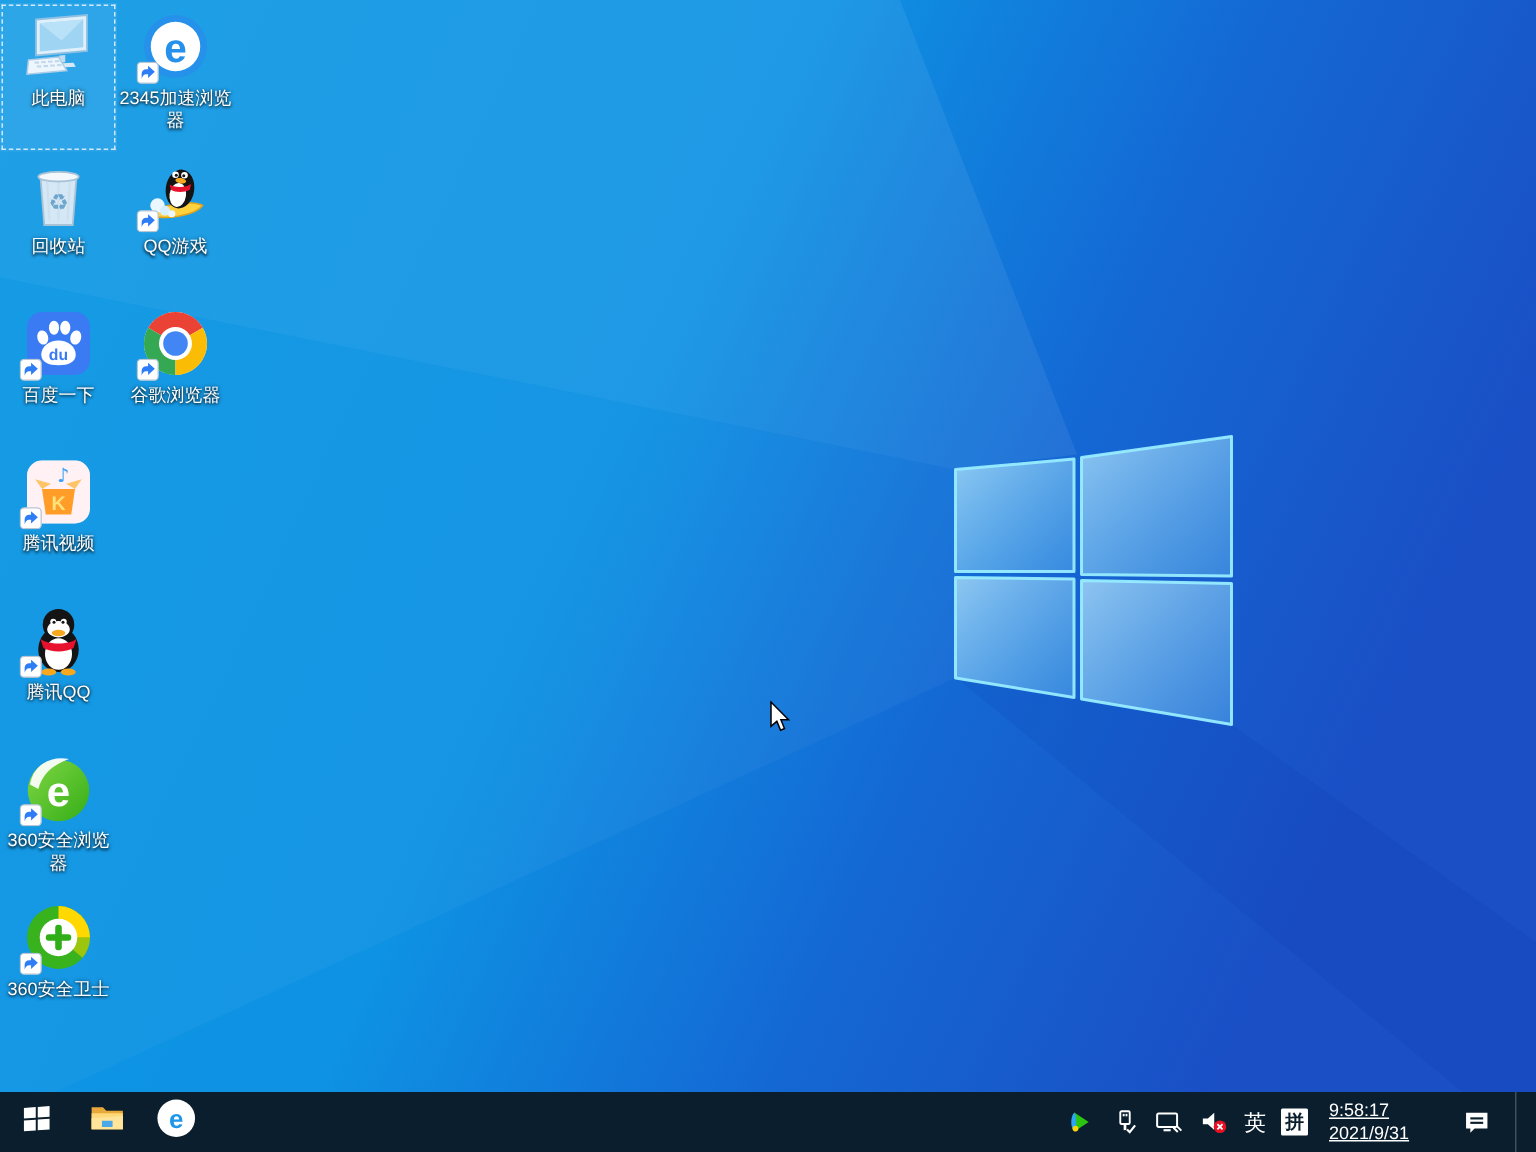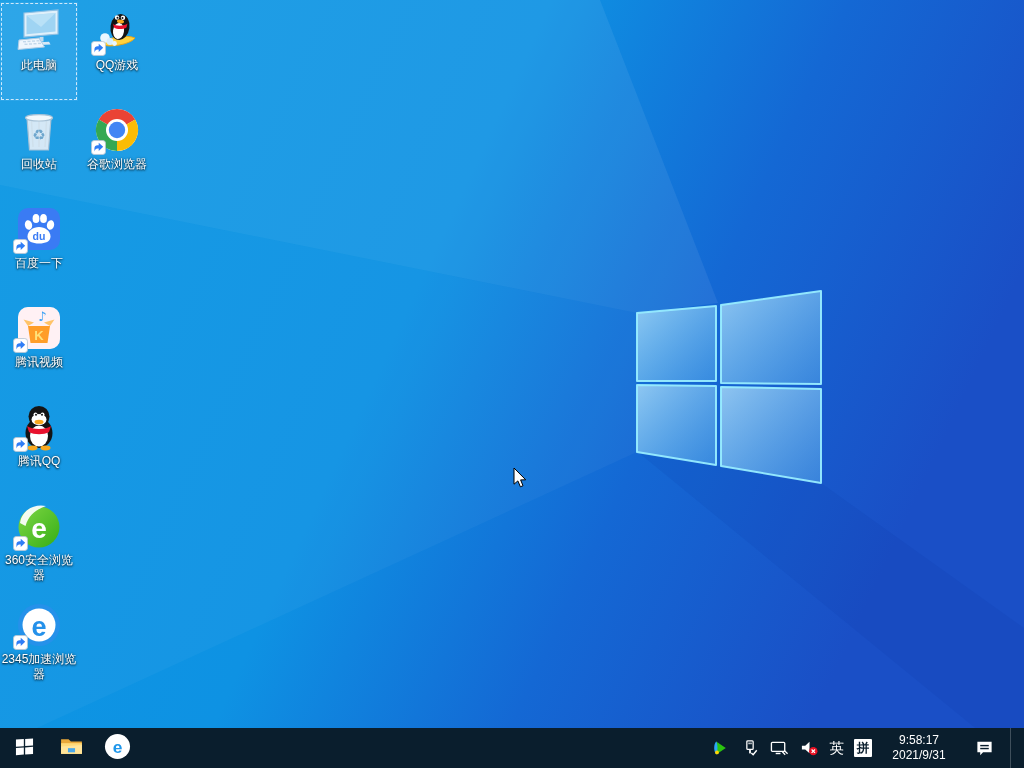--- a/index.html
+++ b/index.html
@@ -17,21 +17,21 @@
   .label{margin-top:3px;font-size:12px;line-height:15px;color:#fff;text-align:center;max-width:76px;
          text-shadow:0 1px 2px rgba(0,0,0,.85),0 0 3px rgba(0,0,0,.45);word-break:break-all;}
   
   #taskbar{position:absolute;left:0;right:0;bottom:0;height:40px;background:#0a1e2d;display:flex;align-items:center;z-index:10;}
   .tb-btn{width:46px;height:40px;display:flex;align-items:center;justify-content:center;}
   #start-button{width:48px;}
   #tray{margin-left:auto;display:flex;align-items:center;gap:10px;height:100%;padding-right:8px;}
   .tray-ic{width:20px;height:20px;display:flex;align-items:center;justify-content:center;}
   .lang{color:#fff;font-size:14.5px;}
   .ime{width:18px;height:18px;background:#fff;color:#0a1e2d;font-weight:bold;font-size:12.5px;display:flex;align-items:center;justify-content:center;border-radius:1px;}
-  .clock{color:#fff;font-size:12px;line-height:15px;text-align:center;min-width:66px;margin:0 4px;}
+  .clock{color:#fff;font-size:12px;line-height:15px;text-align:left;min-width:66px;margin:0 4px;text-decoration:underline;}
   #action-center{margin:0 6px 0 8px;}
   #show-desktop{width:5px;height:100%;border-left:1px solid rgba(255,255,255,.22);}
   #cursor{position:absolute;left:513px;top:467px;width:14px;height:22px;pointer-events:none;z-index:20;}
 </style>
 </head>
 <body>
 
 <div id="desktop">
 
   <svg id="wallpaper" viewBox="0 0 1024 768" preserveAspectRatio="none">
@@ -175,20 +175,39 @@
             <text x="24" y="35.5" font-size="28" font-weight="bold" fill="#fff" text-anchor="middle" font-family="'Liberation Sans',sans-serif">e</text>
           </svg>
           <span class="badge">
             <svg viewBox="0 0 14 14">
               <rect x="0.5" y="0.5" width="13" height="13" rx="2.5" fill="#fff" stroke="#b8c6d4" stroke-width="0.8"></rect>
               <path d="M3.2,10.8 L3.2,7.6 C3.2,5.9 4.4,4.8 6.2,4.8 L7.2,4.8 L7.2,2.6 L11.4,6.4 L7.2,10.2 L7.2,8 L6,8 C4.6,8 3.8,9 3.2,10.8 Z" fill="#2f7df6"></path>
             </svg>
           </span>
         </div>
         <div class="label">360安全浏览器</div>
+      </div>
+      <div class="cell">
+        <div class="art">
+          <svg viewBox="0 0 48 48">
+            <circle cx="24" cy="24" r="21" fill="#39b31d"></circle>
+            <path d="M24,24 L24,3 A21,21 0 0 1 45,24 Z" fill="#ffd800"></path>
+            <path d="M24,24 L45,24 A21,21 0 0 1 40,37.5 Z" fill="#ffd800" opacity="0.5"></path>
+            <circle cx="24" cy="24" r="12.5" fill="#fff"></circle>
+            <rect x="21.8" y="15.5" width="4.4" height="17" rx="2" fill="#2fae18"></rect>
+            <rect x="15.5" y="21.8" width="17" height="4.4" rx="2" fill="#2fae18"></rect>
+          </svg>
+          <span class="badge">
+            <svg viewBox="0 0 14 14">
+              <rect x="0.5" y="0.5" width="13" height="13" rx="2.5" fill="#fff" stroke="#b8c6d4" stroke-width="0.8"></rect>
+              <path d="M3.2,10.8 L3.2,7.6 C3.2,5.9 4.4,4.8 6.2,4.8 L7.2,4.8 L7.2,2.6 L11.4,6.4 L7.2,10.2 L7.2,8 L6,8 C4.6,8 3.8,9 3.2,10.8 Z" fill="#2f7df6"></path>
+            </svg>
+          </span>
+        </div>
+        <div class="label">360安全卫士</div>
       </div>
       <div class="cell">
         <div class="art">
           <svg viewBox="0 0 48 48">
             <circle cx="24" cy="24" r="21" fill="#2591ea"></circle>
             <circle cx="24" cy="24" r="16.5" fill="#fff"></circle>
             <text x="24" y="34.5" font-size="27" font-weight="bold" fill="#2591ea" text-anchor="middle" font-family="'Liberation Sans',sans-serif">e</text>
           </svg>
           <span class="badge">
             <svg viewBox="0 0 14 14">

